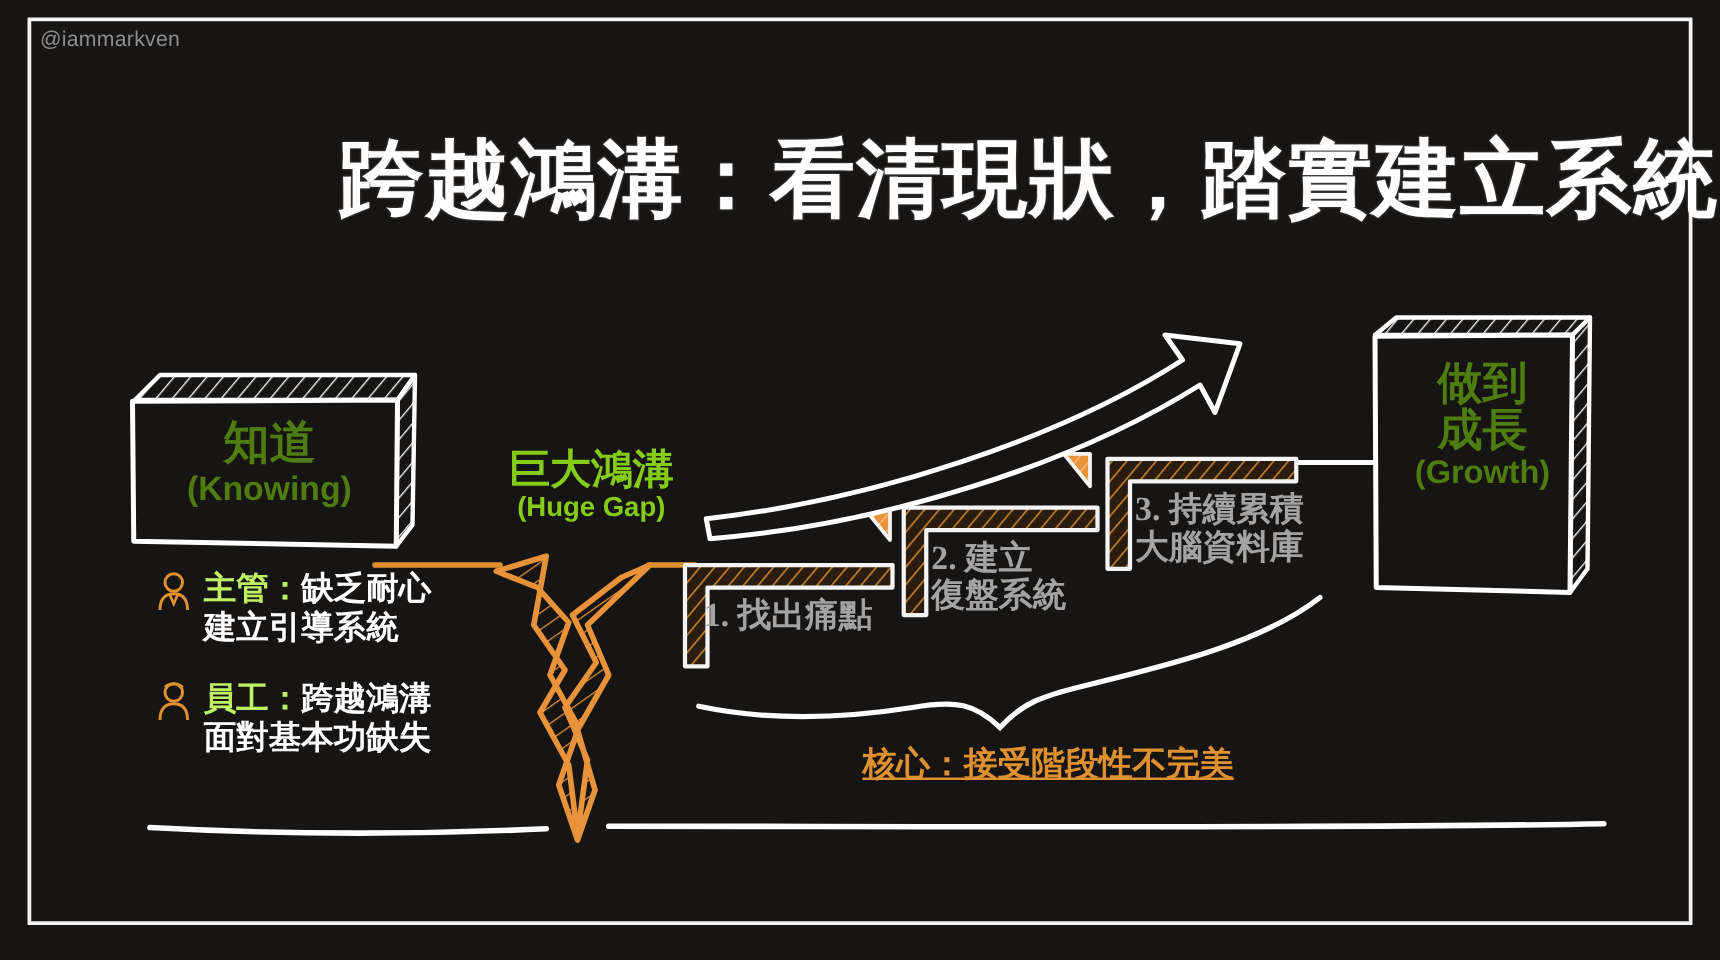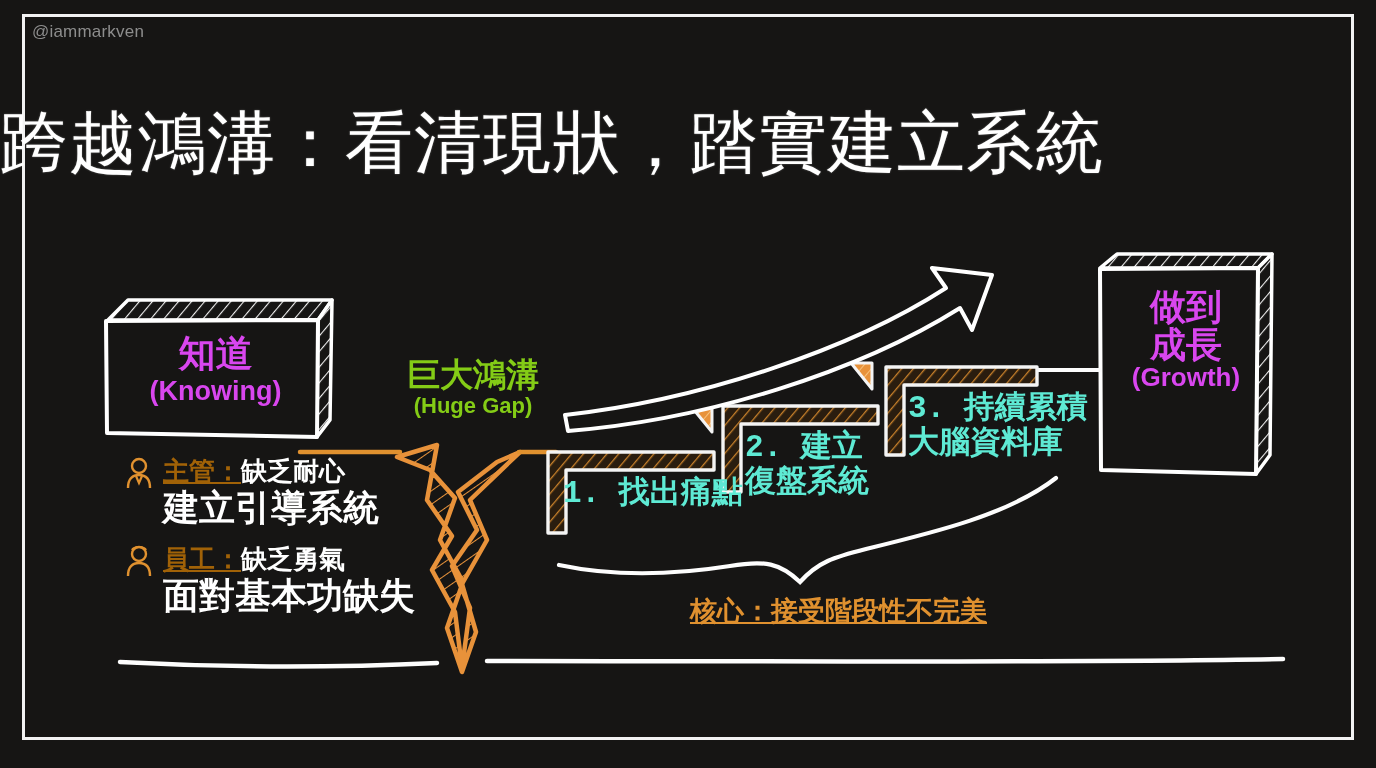--- a/index.html
+++ b/index.html
@@ -11,58 +11,58 @@
   #stage{position:absolute;inset:0;width:1376px;height:608px;background:#161514;}
   .frame{
     position:absolute;left:22px;top:14px;width:1332px;height:726px;
     border:3px solid #f2f2f2;box-sizing:border-box;pointer-events:none;
   }
   .watermark{
     position:absolute;left:32px;top:22px;font-size:17px;color:#8d8d8d;
     letter-spacing:.2px;
   }
   .title{
-    position:absolute;left:0;right:16px;top:98px;text-align:left;
-    color:#ffffff;font-size:68px;font-weight:400;letter-spacing:1px;
+    position:absolute;left:0;right:1px;top:98px;text-align:right;
+    color:#ffffff;font-size:68px;font-weight:700;letter-spacing:1px;
     font-family:"DejaVu Sans","Liberation Sans",sans-serif;
     text-shadow:0 0 2px rgba(255,255,255,.35);
     white-space:nowrap;
   }
   svg.layer{position:absolute;left:0;top:0;width:1376px;height:768px;overflow:visible;}
 
-  .boxlabel{position:absolute;text-align:center;color:#d946ef;line-height:1.06;}
+  .boxlabel{position:absolute;text-align:center;color:#4d7c0f;line-height:1.06;}
   #know-label{left:108px;top:334px;width:215px;}
   #know-label .cjk{font-size:37px;font-weight:700;display:block;
       font-family:"DejaVu Sans","Liberation Sans",sans-serif;}
   #know-label .en{font-size:27px;font-weight:700;display:block;margin-top:4px;}
 
   #doing-label{left:1106px;top:288px;width:160px;}
   #doing-label .cjk{font-size:36px;font-weight:700;display:block;
       font-family:"DejaVu Sans","Liberation Sans",sans-serif;}
   #doing-label .en{font-size:26px;font-weight:700;display:block;}
   #doing-label .gap2{height:7px;}
 
   .gaplabel{position:absolute;left:388px;top:358px;width:170px;text-align:center;
     color:#84cc16;line-height:1.04;}
   .gaplabel .cjk{font-size:33px;font-weight:700;display:block;
       font-family:"DejaVu Sans","Liberation Sans",sans-serif;}
   .gaplabel .en{font-size:22px;font-weight:700;display:block;margin-top:3px;}
 
   .bullet{position:absolute;color:#ffffff;line-height:1.18;width:310px;}
   .bullet .l1{font-size:26px;font-weight:700;white-space:nowrap;
       font-family:"DejaVu Sans","Liberation Sans",sans-serif;}
-  .bullet .l2{font-size:36px;font-weight:700;white-space:nowrap;
+  .bullet .l2{font-size:26px;font-weight:700;white-space:nowrap;
       font-family:Liberation Serif, serif;}
-  .bullet .role{color:#a16207;text-decoration:underline;}
+  .bullet .role{color:#bef264;}
   #bullet-1{left:163px;top:456px;}
   #bullet-2{left:163px;top:544px;}
 
-  .steplabel{position:absolute;color:#5eead4;line-height:1.12;
-    font-size:31px;font-weight:700;
-    font-family:Liberation Mono, monospace;white-space:nowrap;}
+  .steplabel{position:absolute;color:#a3a3a3;line-height:1.12;
+    font-size:27px;font-weight:700;
+    font-family:Liberation Serif, serif;white-space:nowrap;}
   #step-1-label{left:563px;top:477px;}
   #step-2-label{left:745px;top:431px;}
   #step-3-label{left:908px;top:392px;}
 
   .corelabel{position:absolute;left:690px;top:593px;color:#e0912f;
     font-size:27px;font-weight:700;white-space:nowrap;
     font-family:"DejaVu Sans","Liberation Sans",sans-serif;text-decoration:underline;}
 </style>
 </head>
 <body>
@@ -189,21 +189,21 @@
     <span class="cjk">巨大鴻溝</span>
     <span class="en">(Huge Gap)</span>
   </div>
 
   <div class="bullet" id="bullet-1">
     <div class="l1"><span class="role">主管：</span><span>缺乏耐心</span></div>
     <div class="l2">建立引導系統</div>
   </div>
 
   <div class="bullet" id="bullet-2">
-    <div class="l1"><span class="role">員工：</span><span>缺乏勇氣</span></div>
+    <div class="l1"><span class="role">員工：</span><span>跨越鴻溝</span></div>
     <div class="l2">面對基本功缺失</div>
   </div>
 
   <div class="steplabel" id="step-1-label">
     <div>1. 找出痛點</div>
   </div>
   <div class="steplabel" id="step-2-label">
     <div>2. 建立</div>
     <div>復盤系統</div>
   </div>

